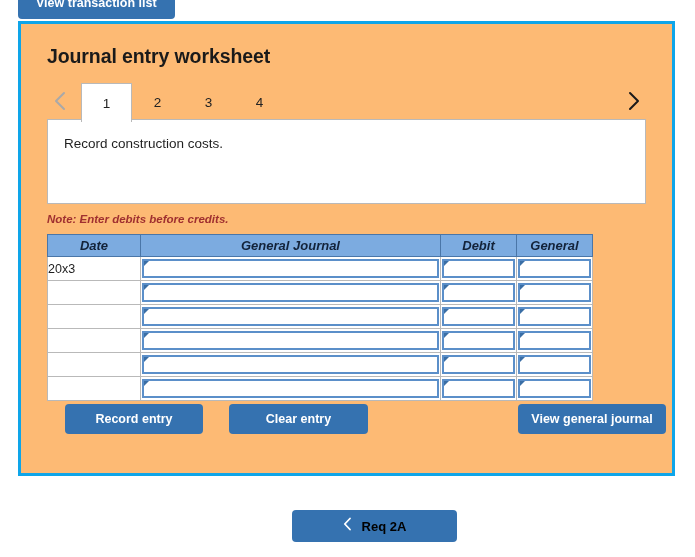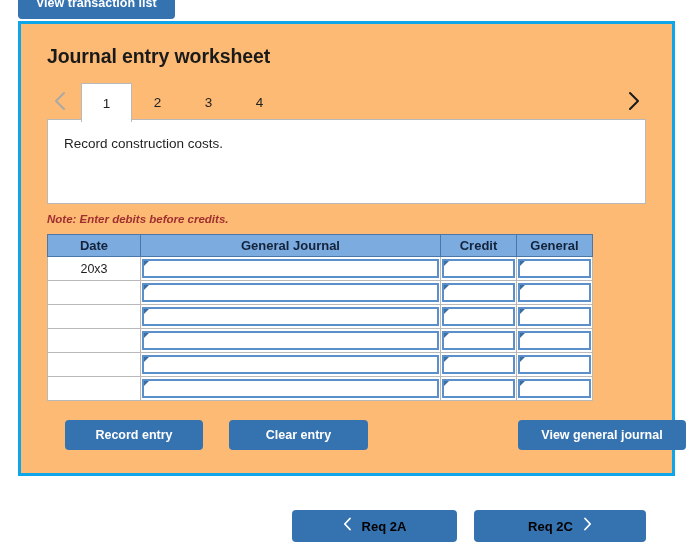--- a/index.html
+++ b/index.html
@@ -136,35 +136,36 @@
   }
   .jtable th {
     background: #7cabe0;
     border: 1px solid #4a76a8;
     color: #13233a;
     font-size: 13px;
     font-weight: bold;
     height: 21px;
     padding: 0;
     text-align: center;
+    font-style: italic;
   }
   .jtable td {
     border: 1px solid #b9b9b9;
     padding: 0;
     height: 23px;
     background: #ffffff;
     vertical-align: middle;
   }
   .col-date   { width: 93px; }
   .col-gj     { width: 300px; }
   .col-debit  { width: 76px; }
   .col-credit { width: 76px; }
 
   .date-cell {
-    text-align: center;
+    text-align: left;
     font-size: 12.5px;
     color: #1f1f1f;
     padding-right: 12px;
   }
 
   
   .cellbox {
     position: relative;
     margin: 1px;
     height: 19px;
@@ -179,21 +180,21 @@
     top: 0;
     width: 0;
     height: 0;
     border-left: 5px solid #3a6ea5;
     border-bottom: 5px solid transparent;
   }
 
   
   .actions {
     position: relative;
-    margin: 19px 0 0 0;
+    margin: 3px 0 0 0;
     height: 30px;
     padding: 0 26px;
   }
   .btn {
     background: #3572b0;
     color: #ffffff;
     border: none;
     border-radius: 4px;
     font-family: "Liberation Sans", sans-serif;
     font-size: 12.5px;
@@ -201,21 +202,21 @@
     height: 30px;
     line-height: 30px;
     text-align: center;
     cursor: pointer;
     padding: 0;
     position: absolute;
     white-space: nowrap;
   }
   .btn-record { left: 44px;  width: 138px; }
   .btn-clear  { left: 208px; width: 139px; }
-  .btn-viewgj { left: 497px; width: 168px; }
+  .btn-viewgj { left: 497px; width: 148px; }
 
   
   .reqnav {
     position: absolute;
     left: 0;
     top: 510px;
     width: 695px;
     height: 32px;
   }
   .reqbtn {
@@ -290,21 +291,21 @@
     <colgroup>
       <col class="col-date">
         <col class="col-gj">
         <col class="col-debit">
         <col class="col-credit">
     </colgroup>
     <thead>
       <tr>
         <th>Date</th>
         <th>General Journal</th>
-        <th>Credit</th>
+        <th>Debit</th>
         <th>General</th>
       </tr>
     </thead>
     <tbody>
       <tr>
         <td class="date-cell">20x3</td>
         <td>
           <div class="cellbox">
             <span class="marker"></span>
           </div>
@@ -424,21 +425,13 @@
 <div class="reqnav">
   <button class="reqbtn req-prev">
     <span class="rc">
       <svg width="9" height="14" viewBox="0 0 9 14" aria-hidden="true">
         <polyline points="7,1.5 1.8,7 7,12.5" fill="none" stroke="#ffffff" stroke-width="1.8" stroke-linecap="round" stroke-linejoin="round"></polyline>
       </svg>
     </span>
     <span>Req 2A</span>
   </button>
 
-  <button class="reqbtn req-next">
-    <span>Req 2C</span>
-    <span class="rc">
-      <svg width="9" height="14" viewBox="0 0 9 14" aria-hidden="true">
-        <polyline points="2,1.5 7.2,7 2,12.5" fill="none" stroke="#ffffff" stroke-width="1.8" stroke-linecap="round" stroke-linejoin="round"></polyline>
-      </svg>
-    </span>
-  </button>
 </div>
 
 </body></html>

